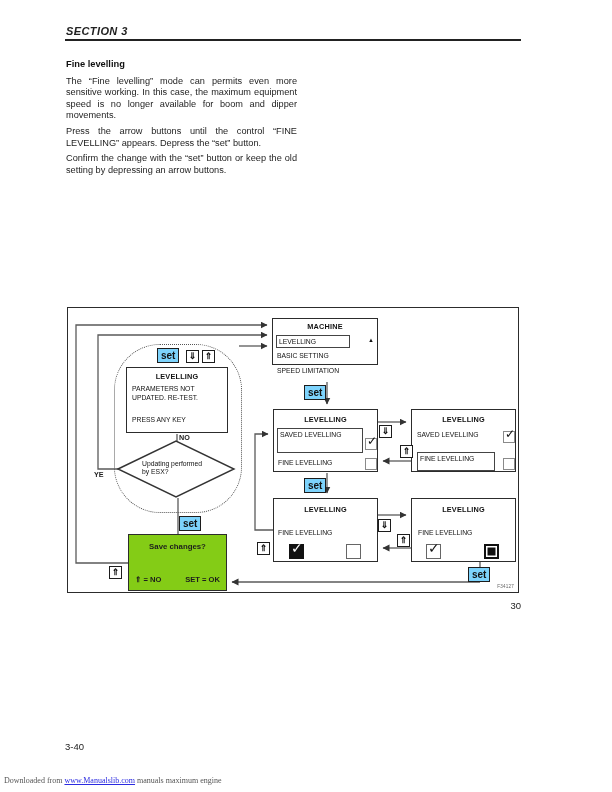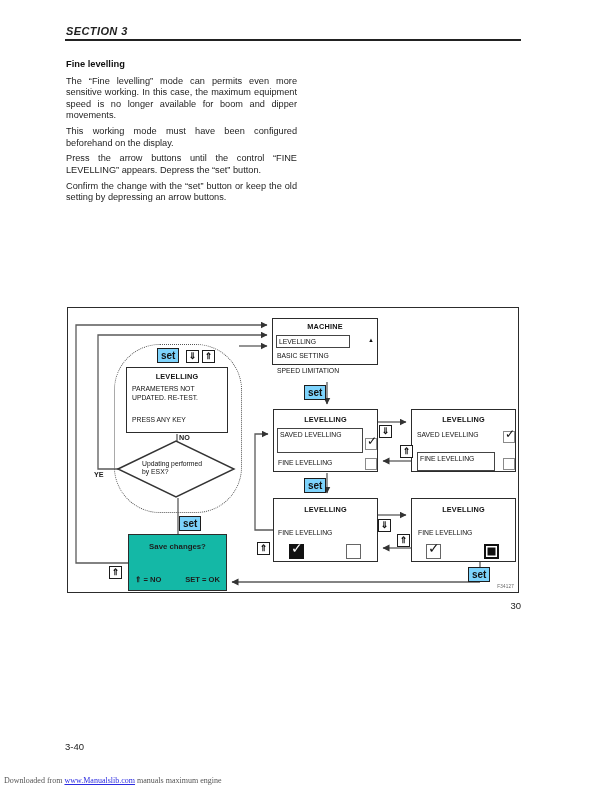--- a/index.html
+++ b/index.html
@@ -39,39 +39,38 @@
   .cb.lg{width:15px;height:15px;border-color:#666;}
   .cb.lg .tick{font-size:14px;line-height:14px;}
   .cb.inv{background:#111;border-color:#111;}
   .cb.inv .tick{color:#fff;}
   .cb.solid{background:#111;border:2px solid #111;box-shadow:inset 0 0 0 1.5px #fff;}
 
   .lbl{position:absolute;font-size:7.2px;font-weight:bold;color:#222;}
   #decision-text{position:absolute;left:74px;top:152px;font-size:6.8px;line-height:8.2px;color:#111;}
   #figure-code{position:absolute;right:4px;bottom:3px;font-size:4.6px;color:#666;letter-spacing:.2px;}
 
-  #save-dialog{position:absolute;left:60px;top:226px;width:99px;height:57px;background:#14b8a6;border:1.6px solid #2c2c2c;}
+  #save-dialog{position:absolute;left:60px;top:226px;width:99px;height:57px;background:#84cc16;border:1.6px solid #2c2c2c;}
   #save-dialog .ttl{text-align:center;font-weight:bold;font-size:7.8px;margin-top:7px;}
   #save-dialog .opts{position:absolute;left:6px;right:6px;bottom:6px;display:flex;justify-content:space-between;font-weight:bold;font-size:7.6px;}
 
   #figure-page-number{position:absolute;left:67px;top:600px;width:454px;text-align:right;font-size:9.5px;color:#222;}
   #page-number{position:absolute;left:65px;top:741px;font-size:9.5px;color:#222;}
   #download-footer{position:absolute;left:4px;top:776px;font-family:"Liberation Serif",serif;font-size:8px;color:#555;}
   #download-footer a{color:#2a2ae0;text-decoration:underline;}
 </style>
 </head>
 <body>
 
 <div id="section-header">SECTION 3</div>
 <div id="header-rule"></div>
 
 <div id="article">
   <h2>Fine levelling</h2>
   <p>The “Fine levelling” mode can permits even more sensitive working. In this case, the maximum equipment speed is no longer available for boom and dipper movements.</p>
-  <p>This working mode must have been configured beforehand on the display.</p>
   <p>Press the arrow buttons until the control “FINE LEVELLING” appears. Depress the “set” button.</p>
   <p>Confirm the change with the “set” button or keep the old setting by depressing an arrow buttons.</p>
 </div>
 
 <div id="diagram">
 
   <svg id="flow-svg" viewBox="0 0 452 286">
     <defs>
       <marker id="ah" markerUnits="userSpaceOnUse" markerWidth="8" markerHeight="8" refX="6.5" refY="3.5" orient="auto">
         <path d="M0,0 L7,3.5 L0,7 Z" fill="#333"></path>

